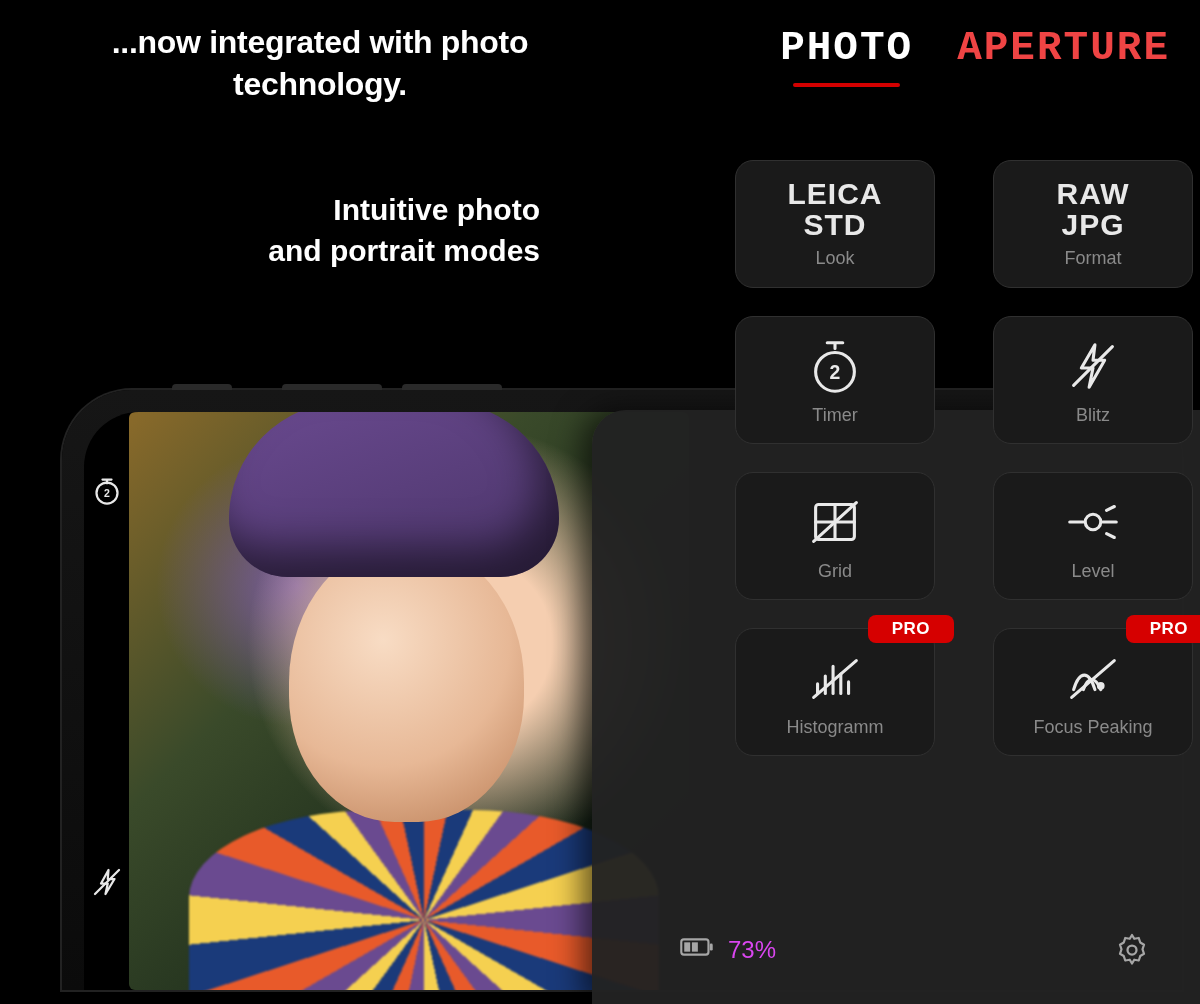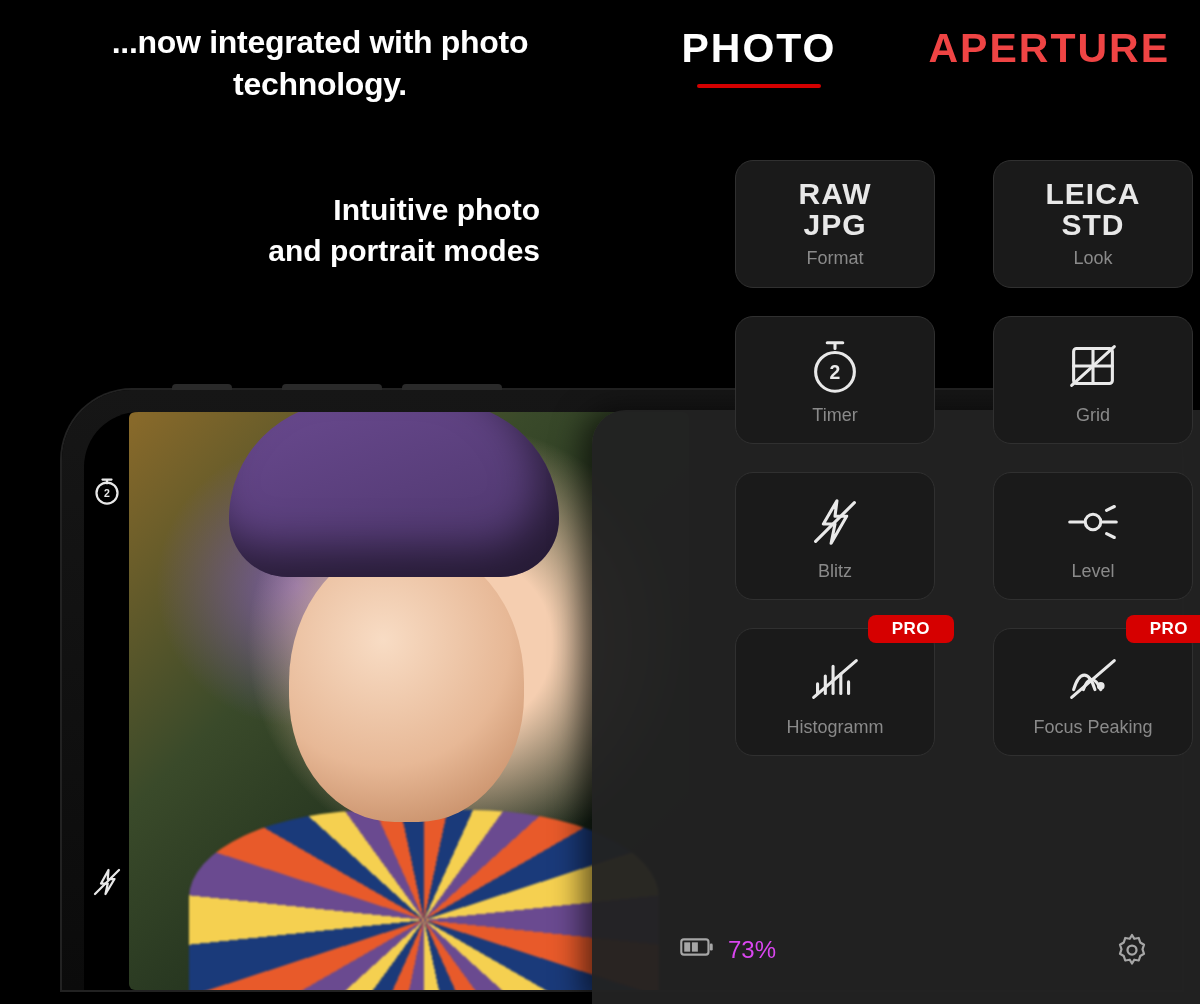--- a/index.html
+++ b/index.html
@@ -33,22 +33,22 @@
     font-weight: 600;
     line-height: 1.35;
   }
 
   
   .tabs {
     position: absolute;
     top: 25px;
     right: 30px;
     display: flex;
-    gap: 92px;
-    font-family: Liberation Sans, sans-serif;
+    gap: 44px;
+    font-family: Liberation Mono, monospace;
     font-stretch: condensed;
     font-weight: 800;
     letter-spacing: 2px;
     font-size: 41px;
     margin-left: 16px;
   }
   .tab {
     position: relative;
     cursor: pointer;
     color: #ef4444;
@@ -272,62 +272,62 @@
         </svg>
     </div>
   </div>
 </div>
 
 <div class="panel"></div>
 
 <div class="tile-grid">
 
   <div class="tile">
+    <div class="big-text">LEICA
+STD</div>
+    <div class="caption">Look</div>
+  </div>
+
+  <div class="tile">
     <div class="big-text">RAW
 JPG</div>
     <div class="caption">Format</div>
   </div>
 
   <div class="tile">
-    <div class="big-text">LEICA
-STD</div>
-    <div class="caption">Look</div>
-  </div>
-
-  <div class="tile">
     <div class="icon-slot">
       <svg viewBox="0 0 64 64">
           <path d="M24 8h16M32 8v6"></path>
           <circle cx="32" cy="38" r="20"></circle>
           <text x="32" y="45" font-size="20" fill="#e9e9e9" stroke="none" text-anchor="middle" font-family="Arial" font-weight="800">2</text>
         </svg>
     </div>
     <div class="caption">Timer</div>
+  </div>
+
+  <div class="tile">
+    <div class="icon-slot">
+      <svg viewBox="0 0 64 64">
+          <path d="M34 10l-14 24h12l-4 20 16-28h-12z"></path>
+          <line x1="12" y1="52" x2="52" y2="12"></line>
+        </svg>
+    </div>
+    <div class="caption">Blitz</div>
   </div>
 
   <div class="tile">
     <div class="icon-slot">
       <svg viewBox="0 0 64 64">
           <rect x="12" y="14" width="40" height="36" rx="3"></rect>
           <line x1="12" y1="32" x2="52" y2="32"></line>
           <line x1="32" y1="14" x2="32" y2="50"></line>
           <line x1="10" y1="52" x2="54" y2="12"></line>
         </svg>
     </div>
     <div class="caption">Grid</div>
-  </div>
-
-  <div class="tile">
-    <div class="icon-slot">
-      <svg viewBox="0 0 64 64">
-          <path d="M34 10l-14 24h12l-4 20 16-28h-12z"></path>
-          <line x1="12" y1="52" x2="52" y2="12"></line>
-        </svg>
-    </div>
-    <div class="caption">Blitz</div>
   </div>
 
   <div class="tile">
     <div class="icon-slot">
       <svg viewBox="0 0 64 64">
           <line x1="8" y1="32" x2="22" y2="32"></line>
           <line x1="42" y1="32" x2="56" y2="32"></line>
           <circle cx="32" cy="32" r="8"></circle>
           <line x1="46" y1="20" x2="54" y2="16"></line>
           <line x1="46" y1="44" x2="54" y2="48"></line>

